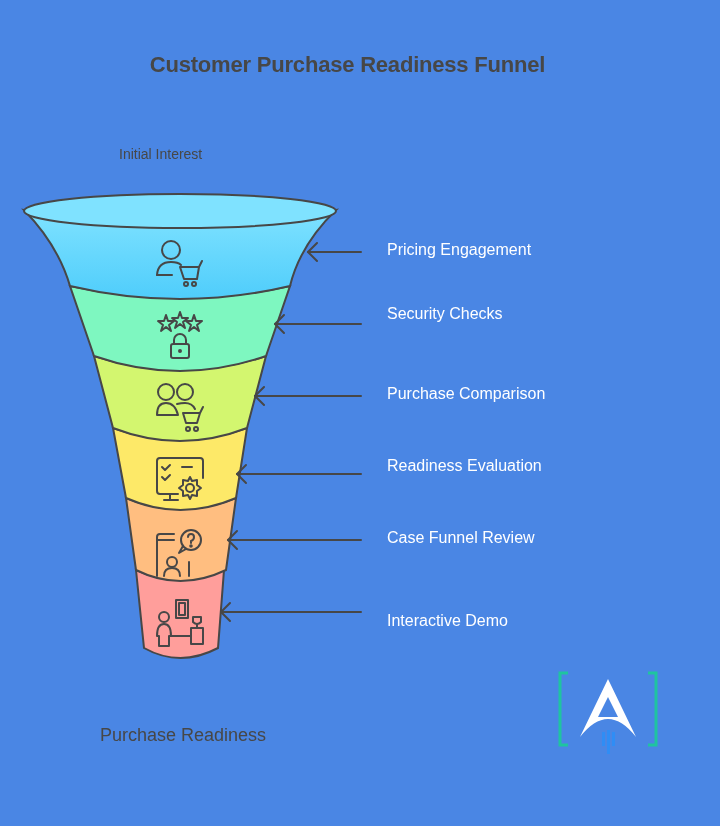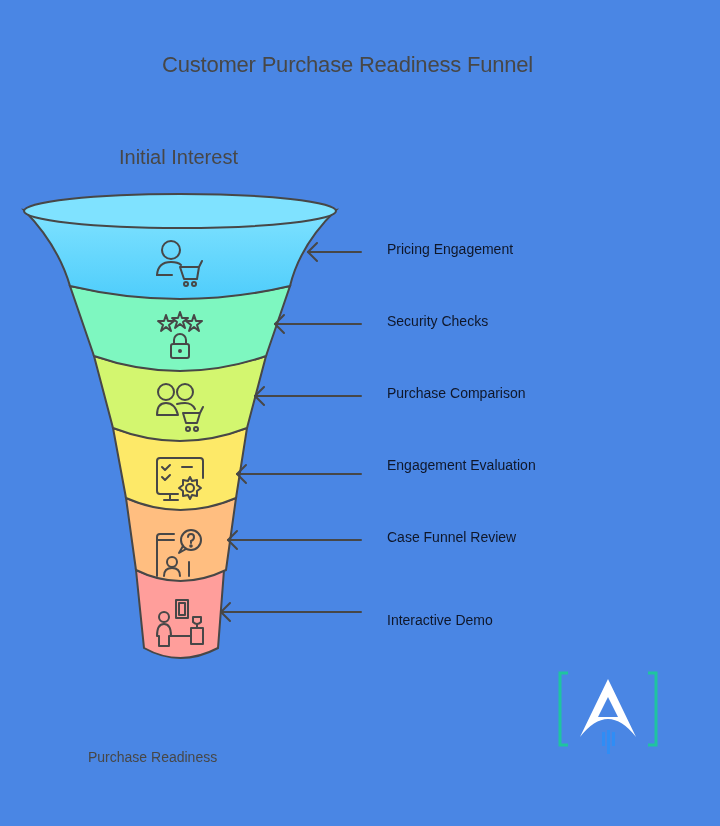--- a/index.html
+++ b/index.html
@@ -5,31 +5,31 @@
   html, body { margin: 0; padding: 0; }
   body {
     width: 720px; height: 826px; overflow: hidden;
     background: #4a86e4;
     font-family: "Liberation Sans", "DejaVu Sans", sans-serif;
     color: #484848;
     position: relative;
   }
   .title {
     position: absolute; left: 0; top: 52px; width: 695px;
-    text-align: center; font-weight: normal; font-size: 22px;
+    text-align: center; font-weight: bold; font-size: 22px;
     letter-spacing: -0.2px; color: #474747;
   }
   .top-label {
-    position: absolute; left: 119px; top: 146px; font-size: 20px; color: #474747;
+    position: absolute; left: 119px; top: 146px; font-size: 14px; color: #474747;
   }
   .bottom-label {
-    position: absolute; left: 88px; top: 725px; font-size: 14px; color: #474747; margin-top: 24px;
+    position: absolute; left: 100px; top: 725px; font-size: 18px; color: #474747;
   }
   .stage-label {
-    position: absolute; left: 387px; font-size: 14px; color: #0f172a; white-space: nowrap;
+    position: absolute; left: 387px; font-size: 16px; color: #ffffff; white-space: nowrap;
   }
   svg.funnel { position: absolute; left: 0; top: 0; }
   .logo { position: absolute; left: 556px; top: 671px; width: 104px; height: 92px; }
 </style>
 </head>
 <body>
 
 <div class="title">Customer Purchase Readiness Funnel</div>
 <div class="top-label">Initial Interest</div>
 <div class="bottom-label">Purchase Readiness</div>
@@ -143,23 +143,23 @@
       <path d="M157,636 Q157,624 164,624 Q171,624 171,636 L169,636 L169,646 L159,646 L159,636 Z"></path>
       <line x1="171" y1="636" x2="190" y2="636"></line>
       <rect x="191" y="628" width="12" height="16"></rect>
       <path d="M193,617 L201,617 L201,622 Q197,626 193,622 Z"></path>
       <line x1="197" y1="624" x2="197" y2="628"></line>
     </g>
   </g>
 </svg>
 
 <div class="stage-label" style="top:241px">Pricing Engagement</div>
-<div class="stage-label" style="top:313px">Security Checks</div>
+<div class="stage-label" style="top:305px">Security Checks</div>
 <div class="stage-label" style="top:385px">Purchase Comparison</div>
-<div class="stage-label" style="top:457px">Engagement Evaluation</div>
+<div class="stage-label" style="top:457px">Readiness Evaluation</div>
 <div class="stage-label" style="top:529px">Case Funnel Review</div>
 <div class="stage-label" style="top:612px">Interactive Demo</div>
 
 <svg class="logo" viewBox="0 0 104 92" width="104" height="92">
   <polyline points="12,2 4,2 4,74 12,74" fill="none" stroke="#1fc4a0" stroke-width="3"></polyline>
   <polyline points="92,2 100,2 100,74 92,74" fill="none" stroke="#1fc4a0" stroke-width="3"></polyline>
   <path d="M52,8 L80,66 Q66,48 52,48 Q38,48 24,66 Z M52,26 L42,46 L62,46 Z" fill="#ffffff" fill-rule="evenodd"></path>
   <rect x="46" y="61" width="3" height="14" fill="#2f8df5"></rect>
   <rect x="51" y="59" width="3" height="24" fill="#2f8df5"></rect>
   <rect x="56" y="61" width="3" height="14" fill="#2f8df5"></rect>

